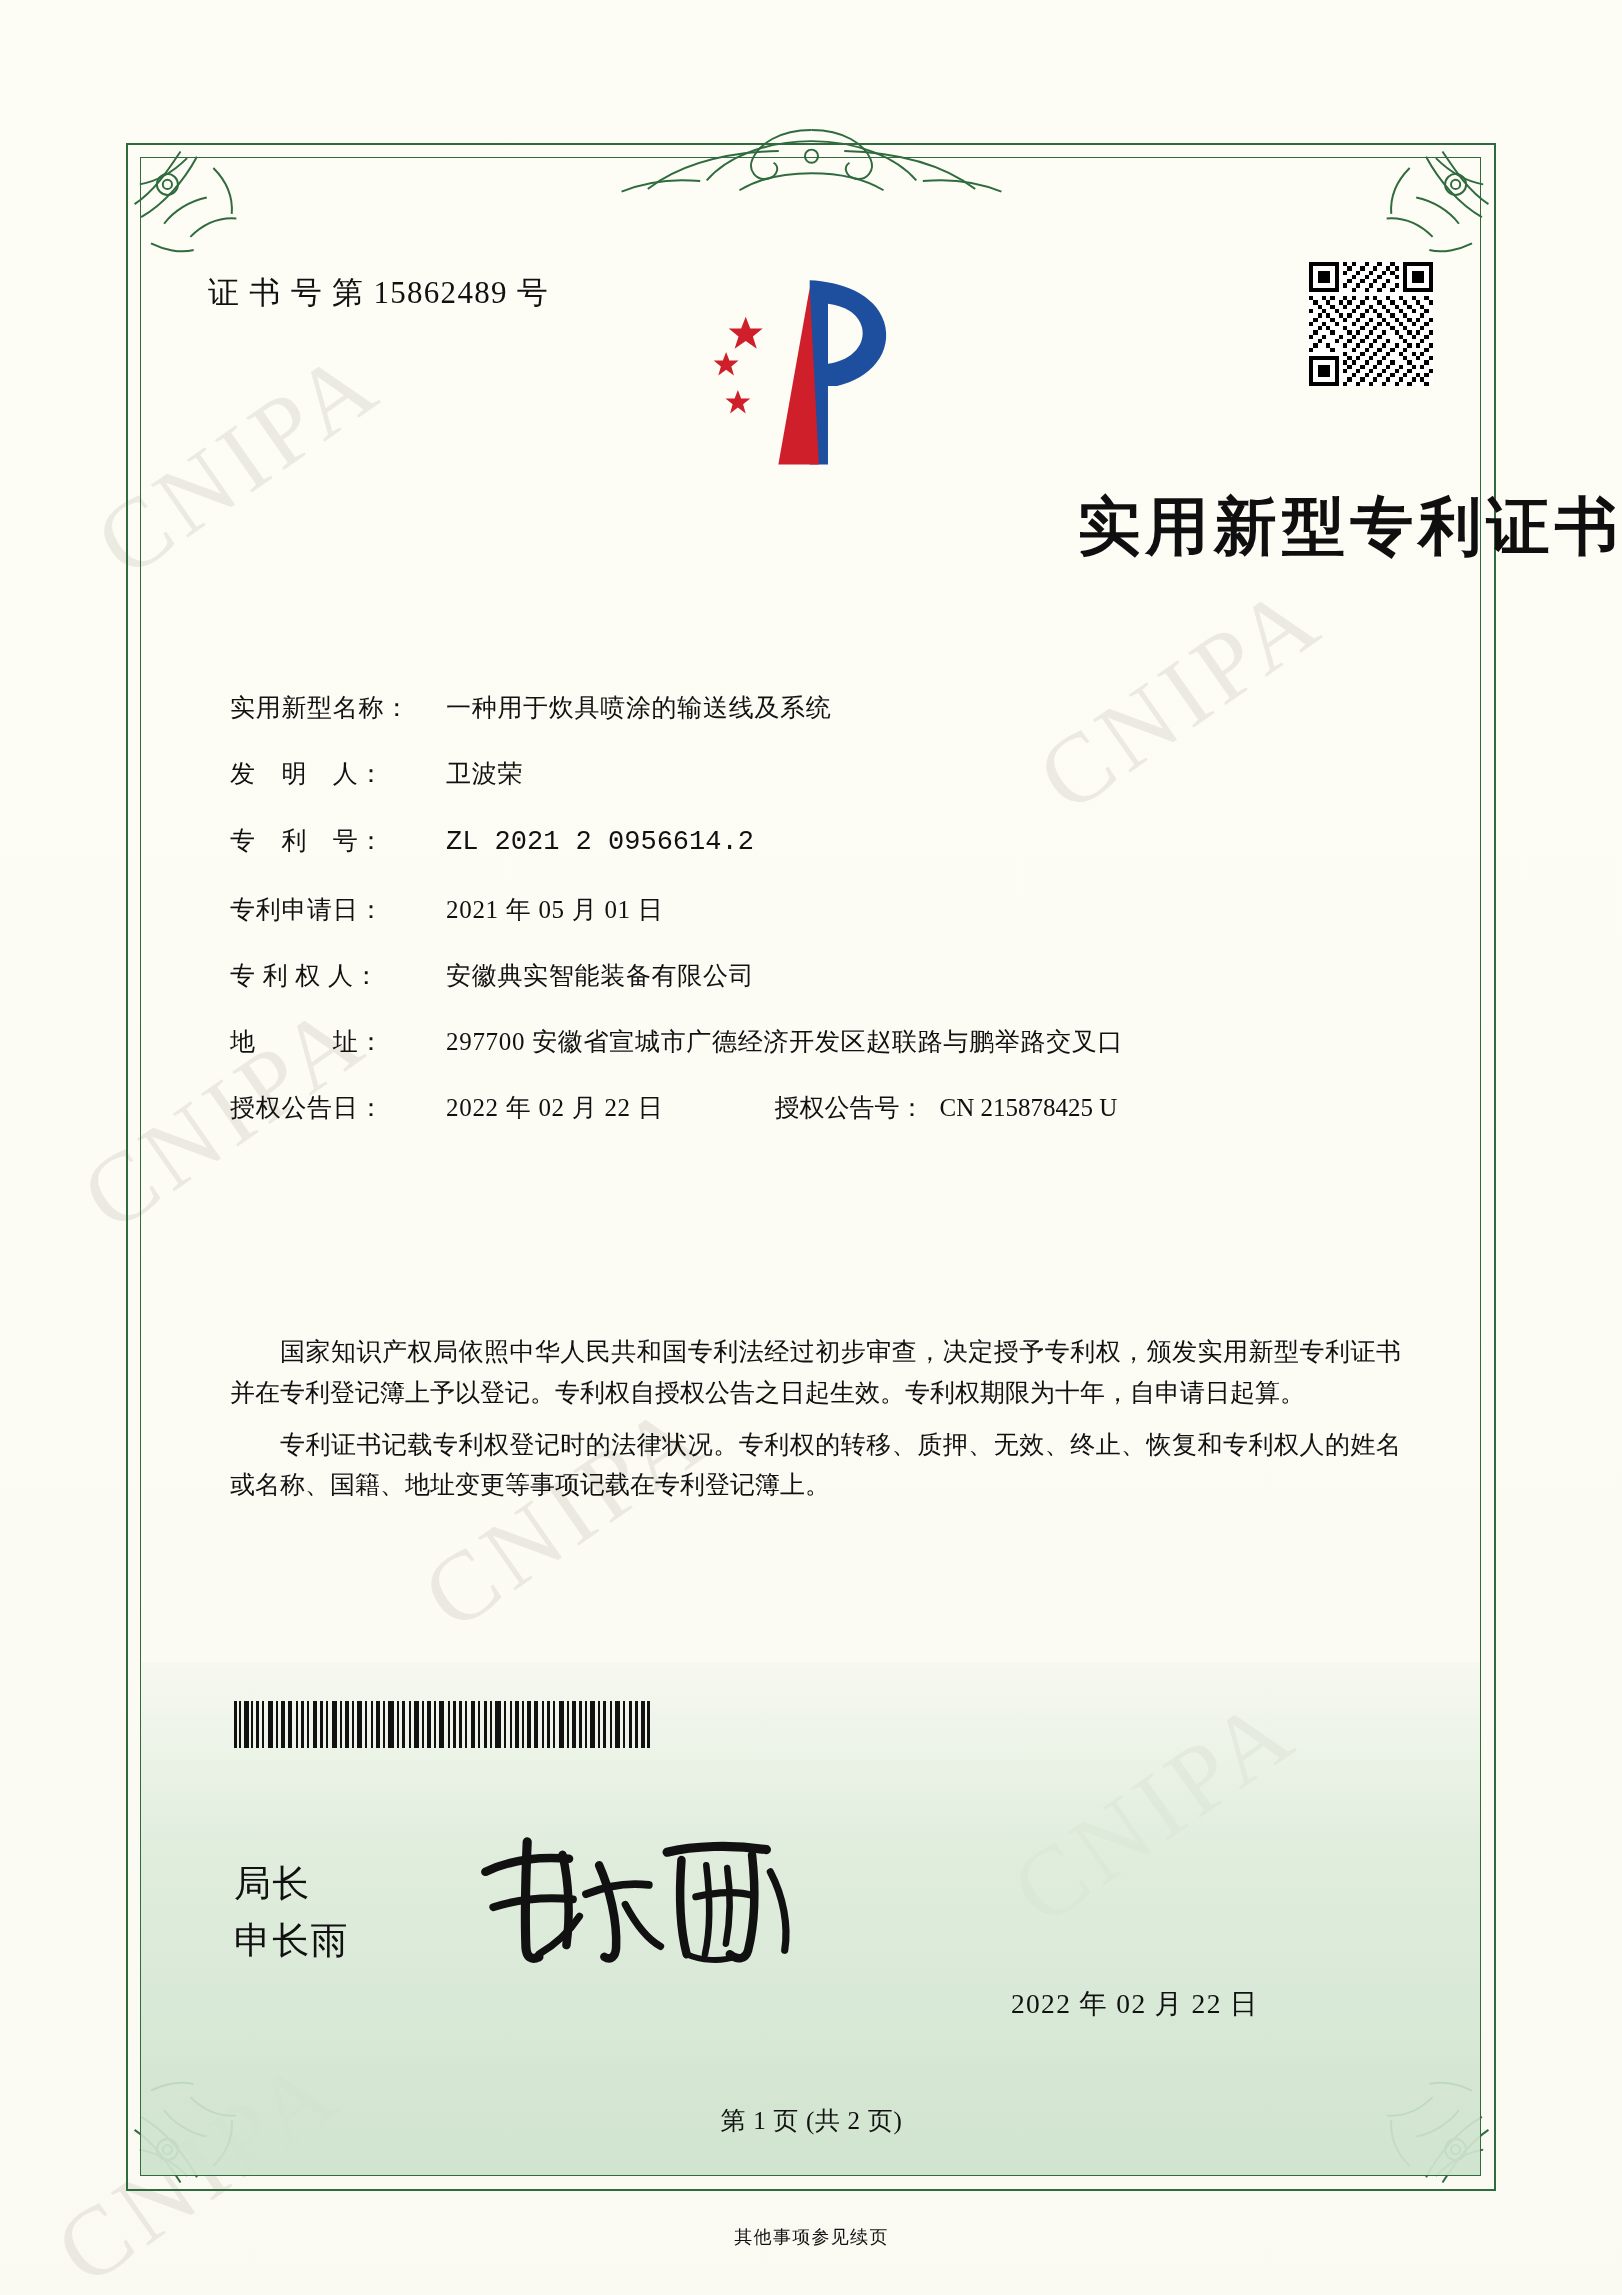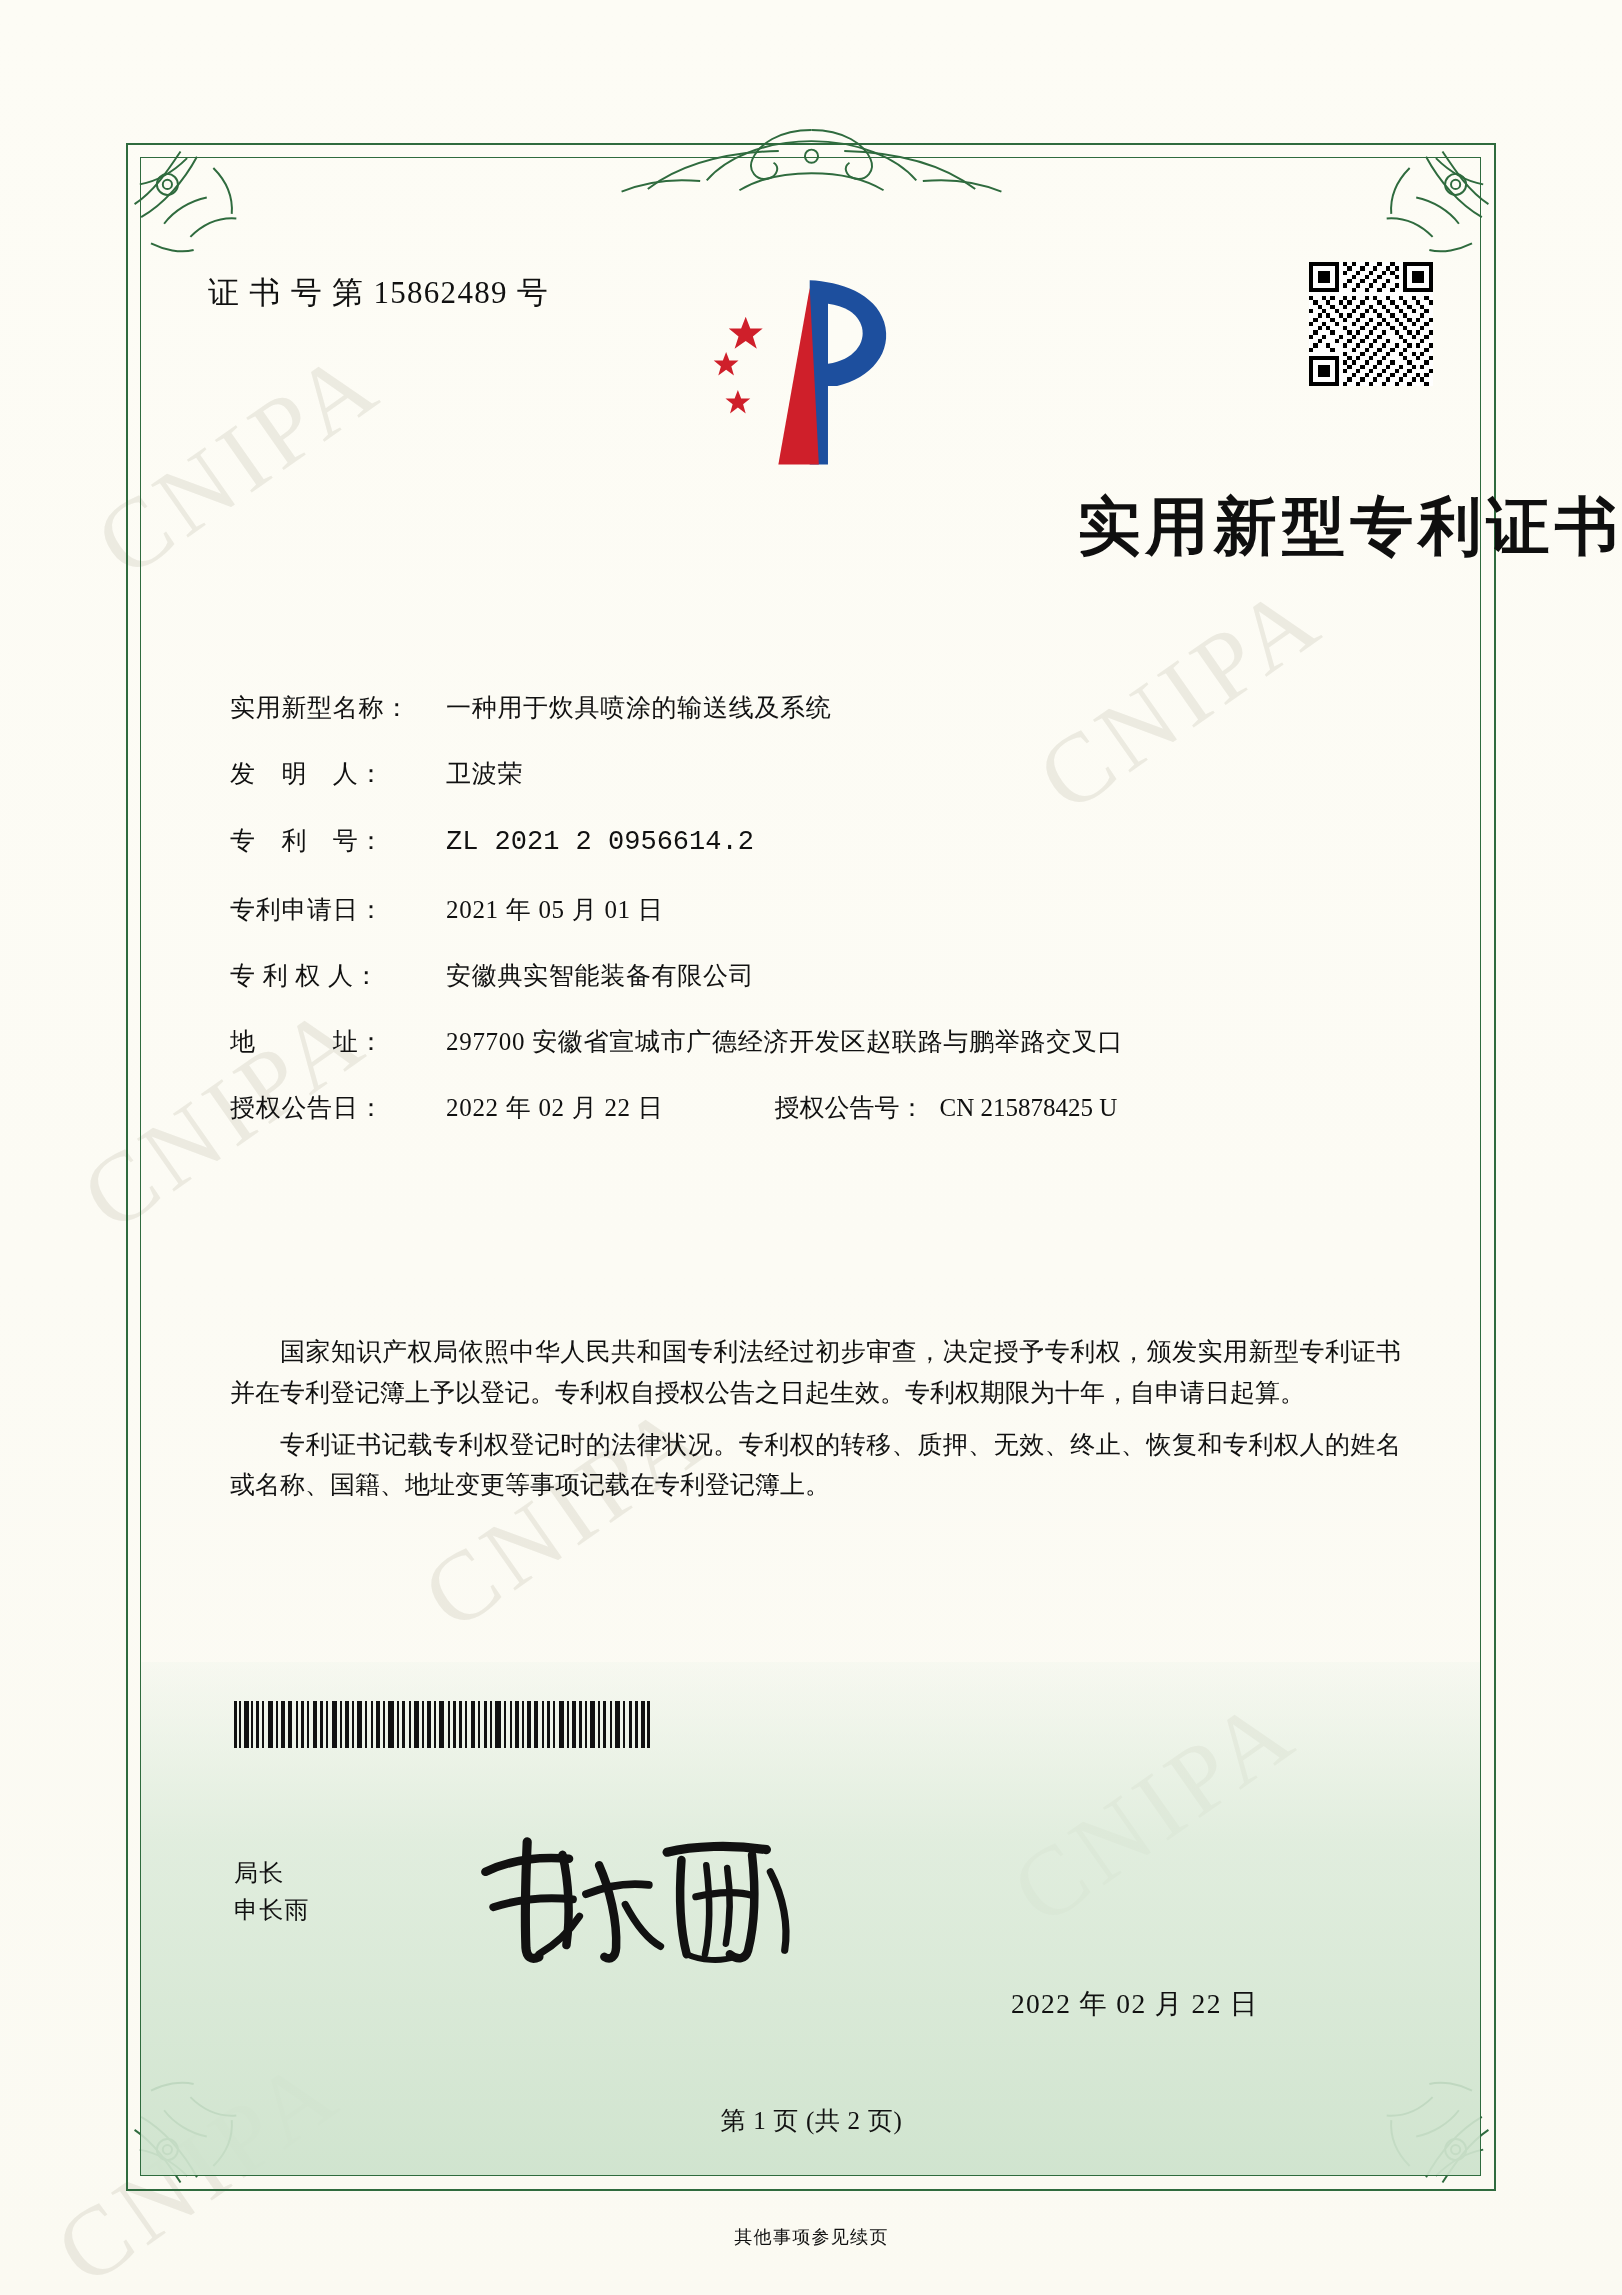--- a/index.html
+++ b/index.html
@@ -192,21 +192,21 @@
     top: 1701px;
     width: 419px;
     height: 47px;
   }
   #barcode svg { width:100%; height:100%; display:block; }
 
   #director-label {
     position: absolute;
     left: 234px;
     top: 1855px;
-    font-size: 24px;
+    font-size: 37px;
     line-height: 1.55;
     color: #111;
     letter-spacing: 1.3px;
   }
 
   #signature {
     position: absolute;
     left: 471px;
     top: 1826px;
     width: 366px;

